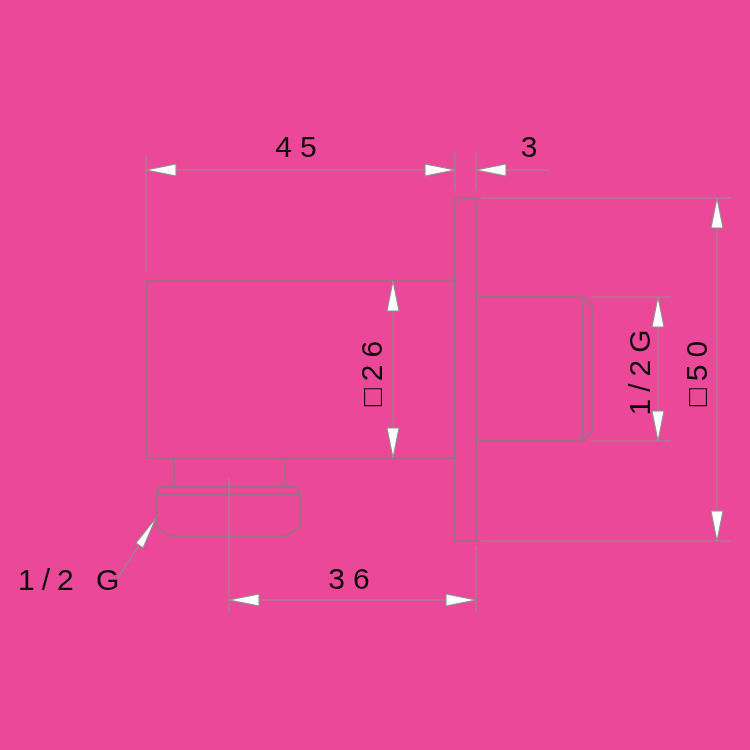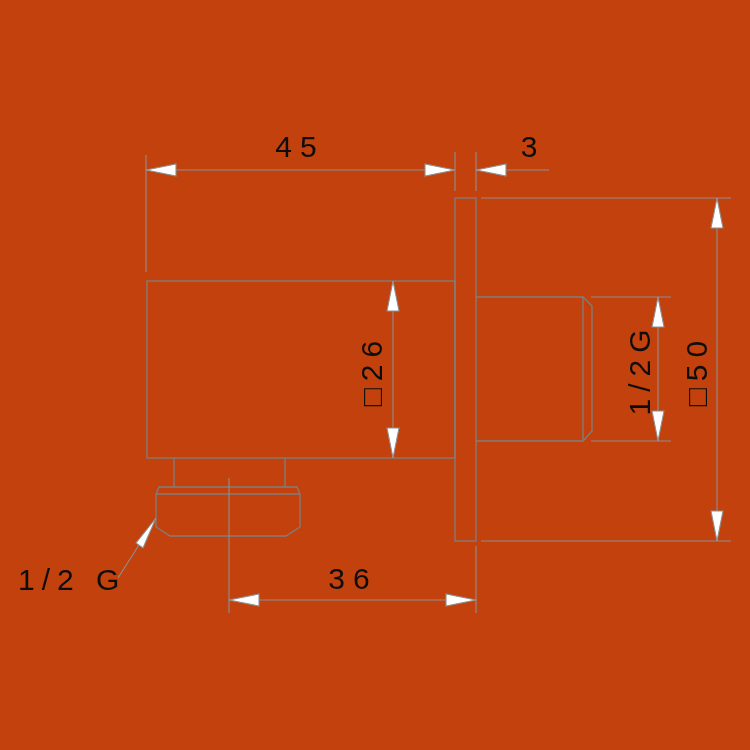--- a/index.html
+++ b/index.html
@@ -4,21 +4,21 @@
 <style>
   html, body {
     margin: 0;
     padding: 0;
     background: #ffffff;
   }
   .drawing-canvas {
     position: relative;
     width: 750px;
     height: 750px;
-    background: #c2410c;
+    background: #ec4899;
     overflow: hidden;
     font-family: "Liberation Sans", "DejaVu Sans", sans-serif;
   }
   svg text {
     font-family: "Liberation Sans", "DejaVu Sans", sans-serif;
     font-size: 30px;
     fill: #0d0d0d;
   }
   .dim-num { letter-spacing: 8px; }
   .dim-sq  { letter-spacing: 7px; }

